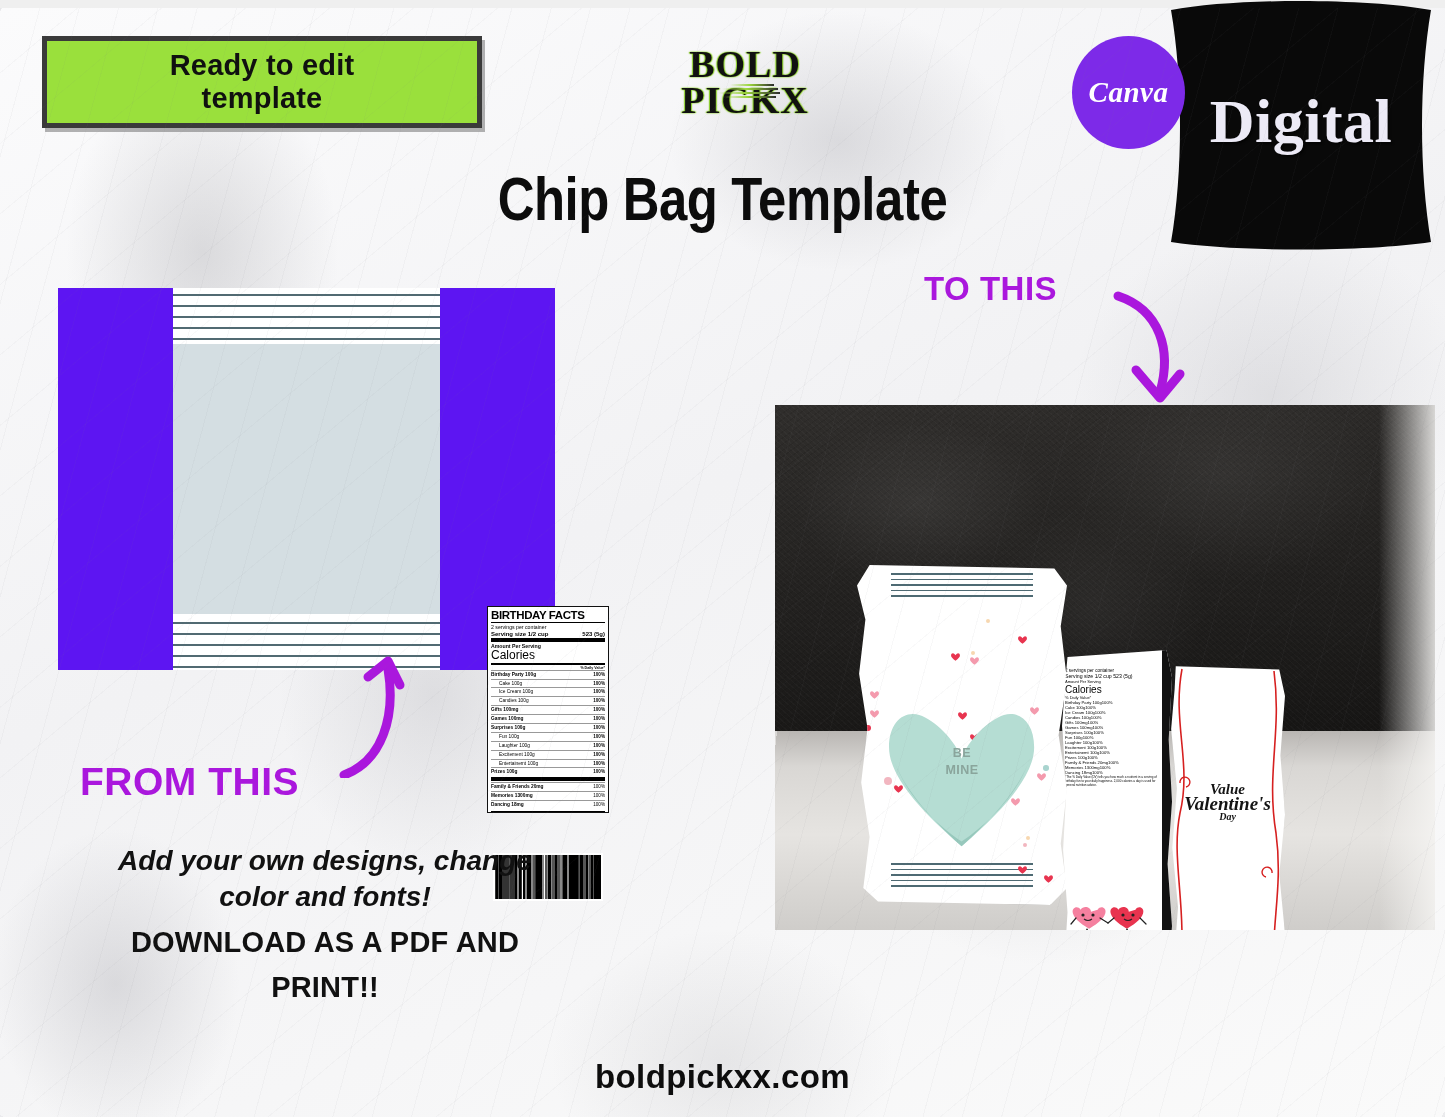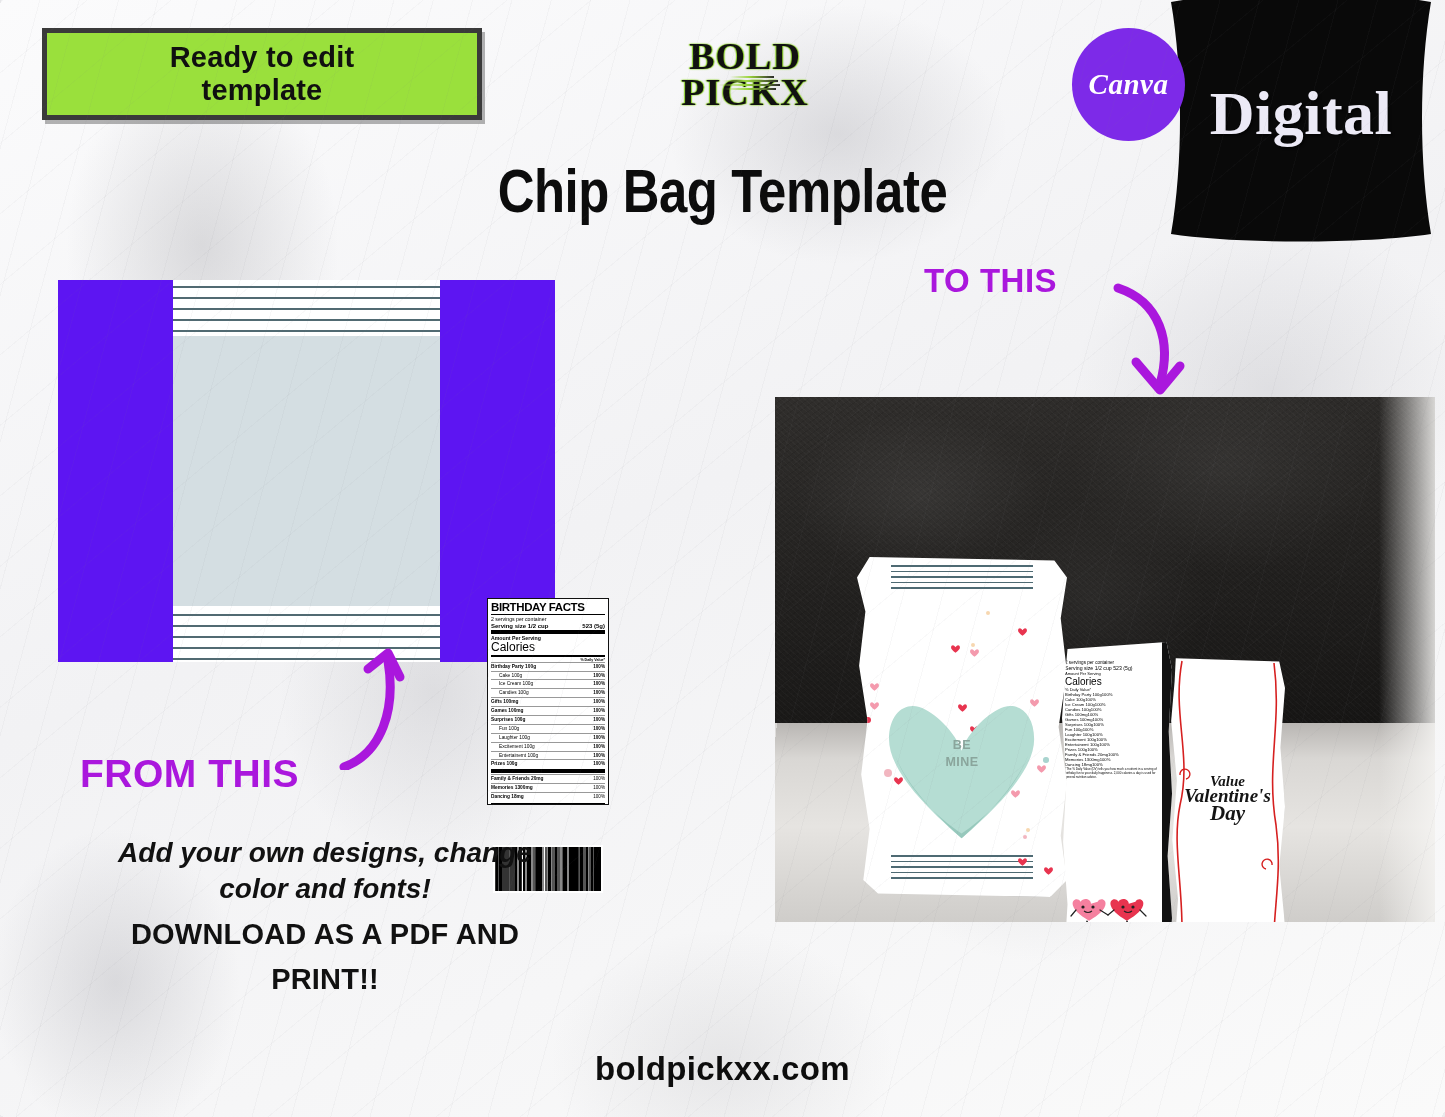--- a/index.html
+++ b/index.html
@@ -21,20 +21,21 @@
       radial-gradient(ellipse 260px 200px at 58% 12%, rgba(140,140,148,.26), rgba(255,255,255,0) 65%),
       radial-gradient(ellipse 300px 260px at 88% 35%, rgba(150,150,158,.22), rgba(255,255,255,0) 66%),
       radial-gradient(ellipse 240px 280px at 30% 62%, rgba(145,145,152,.22), rgba(255,255,255,0) 64%),
       radial-gradient(ellipse 280px 240px at 72% 72%, rgba(150,150,156,.20), rgba(255,255,255,0) 66%),
       radial-gradient(ellipse 200px 250px at 8% 88%, rgba(140,140,148,.26), rgba(255,255,255,0) 62%),
       radial-gradient(ellipse 260px 200px at 50% 95%, rgba(150,150,155,.18), rgba(255,255,255,0) 66%),
       linear-gradient(118deg, rgba(205,205,210,.30) 0 2px, rgba(255,255,255,0) 2px 70px),
       linear-gradient(-62deg, rgba(198,198,205,.28) 0 3px, rgba(255,255,255,0) 3px 95px),
       linear-gradient(35deg, rgba(200,200,208,.24) 0 2px, rgba(255,255,255,0) 2px 120px),
       linear-gradient(160deg, #fbfbfc 0%, #f2f2f4 45%, #fafafa 100%);
+    margin-top: 8px;
   }
   #page::after{
     content:""; position:absolute; inset:0; pointer-events:none;
     background:
       repeating-linear-gradient(105deg, rgba(120,120,128,.05) 0 1px, rgba(255,255,255,0) 1px 38px),
       repeating-linear-gradient(-40deg, rgba(120,120,128,.045) 0 1px, rgba(255,255,255,0) 1px 54px);
   }
 
   
   #ready-badge {
@@ -245,21 +246,21 @@
     box-shadow:-4px 5px 12px rgba(0,0,0,.4);
     overflow:hidden; z-index:2;
   }
   #valentine-script {
     position:absolute; left:4px; right:4px; top:36%;
     text-align:center; color:#141414; line-height:.95;
     font-family:"Liberation Serif", serif; font-style:italic; font-weight:bold;
   }
   #valentine-script .l1 { font-size:15px; }
   #valentine-script .l2 { font-size:19px; margin-top:-1px; }
-  #valentine-script .l3 { font-size:21px; margin-top:-1px; }
+  #valentine-script .l3 { font-size:10px; margin-top:-1px; }
 </style>
 </head>
 <body>
 
 <div id="page">
 
   <div id="ready-badge">
     <div>
       <div>Ready to edit</div>
       <div>template</div>

